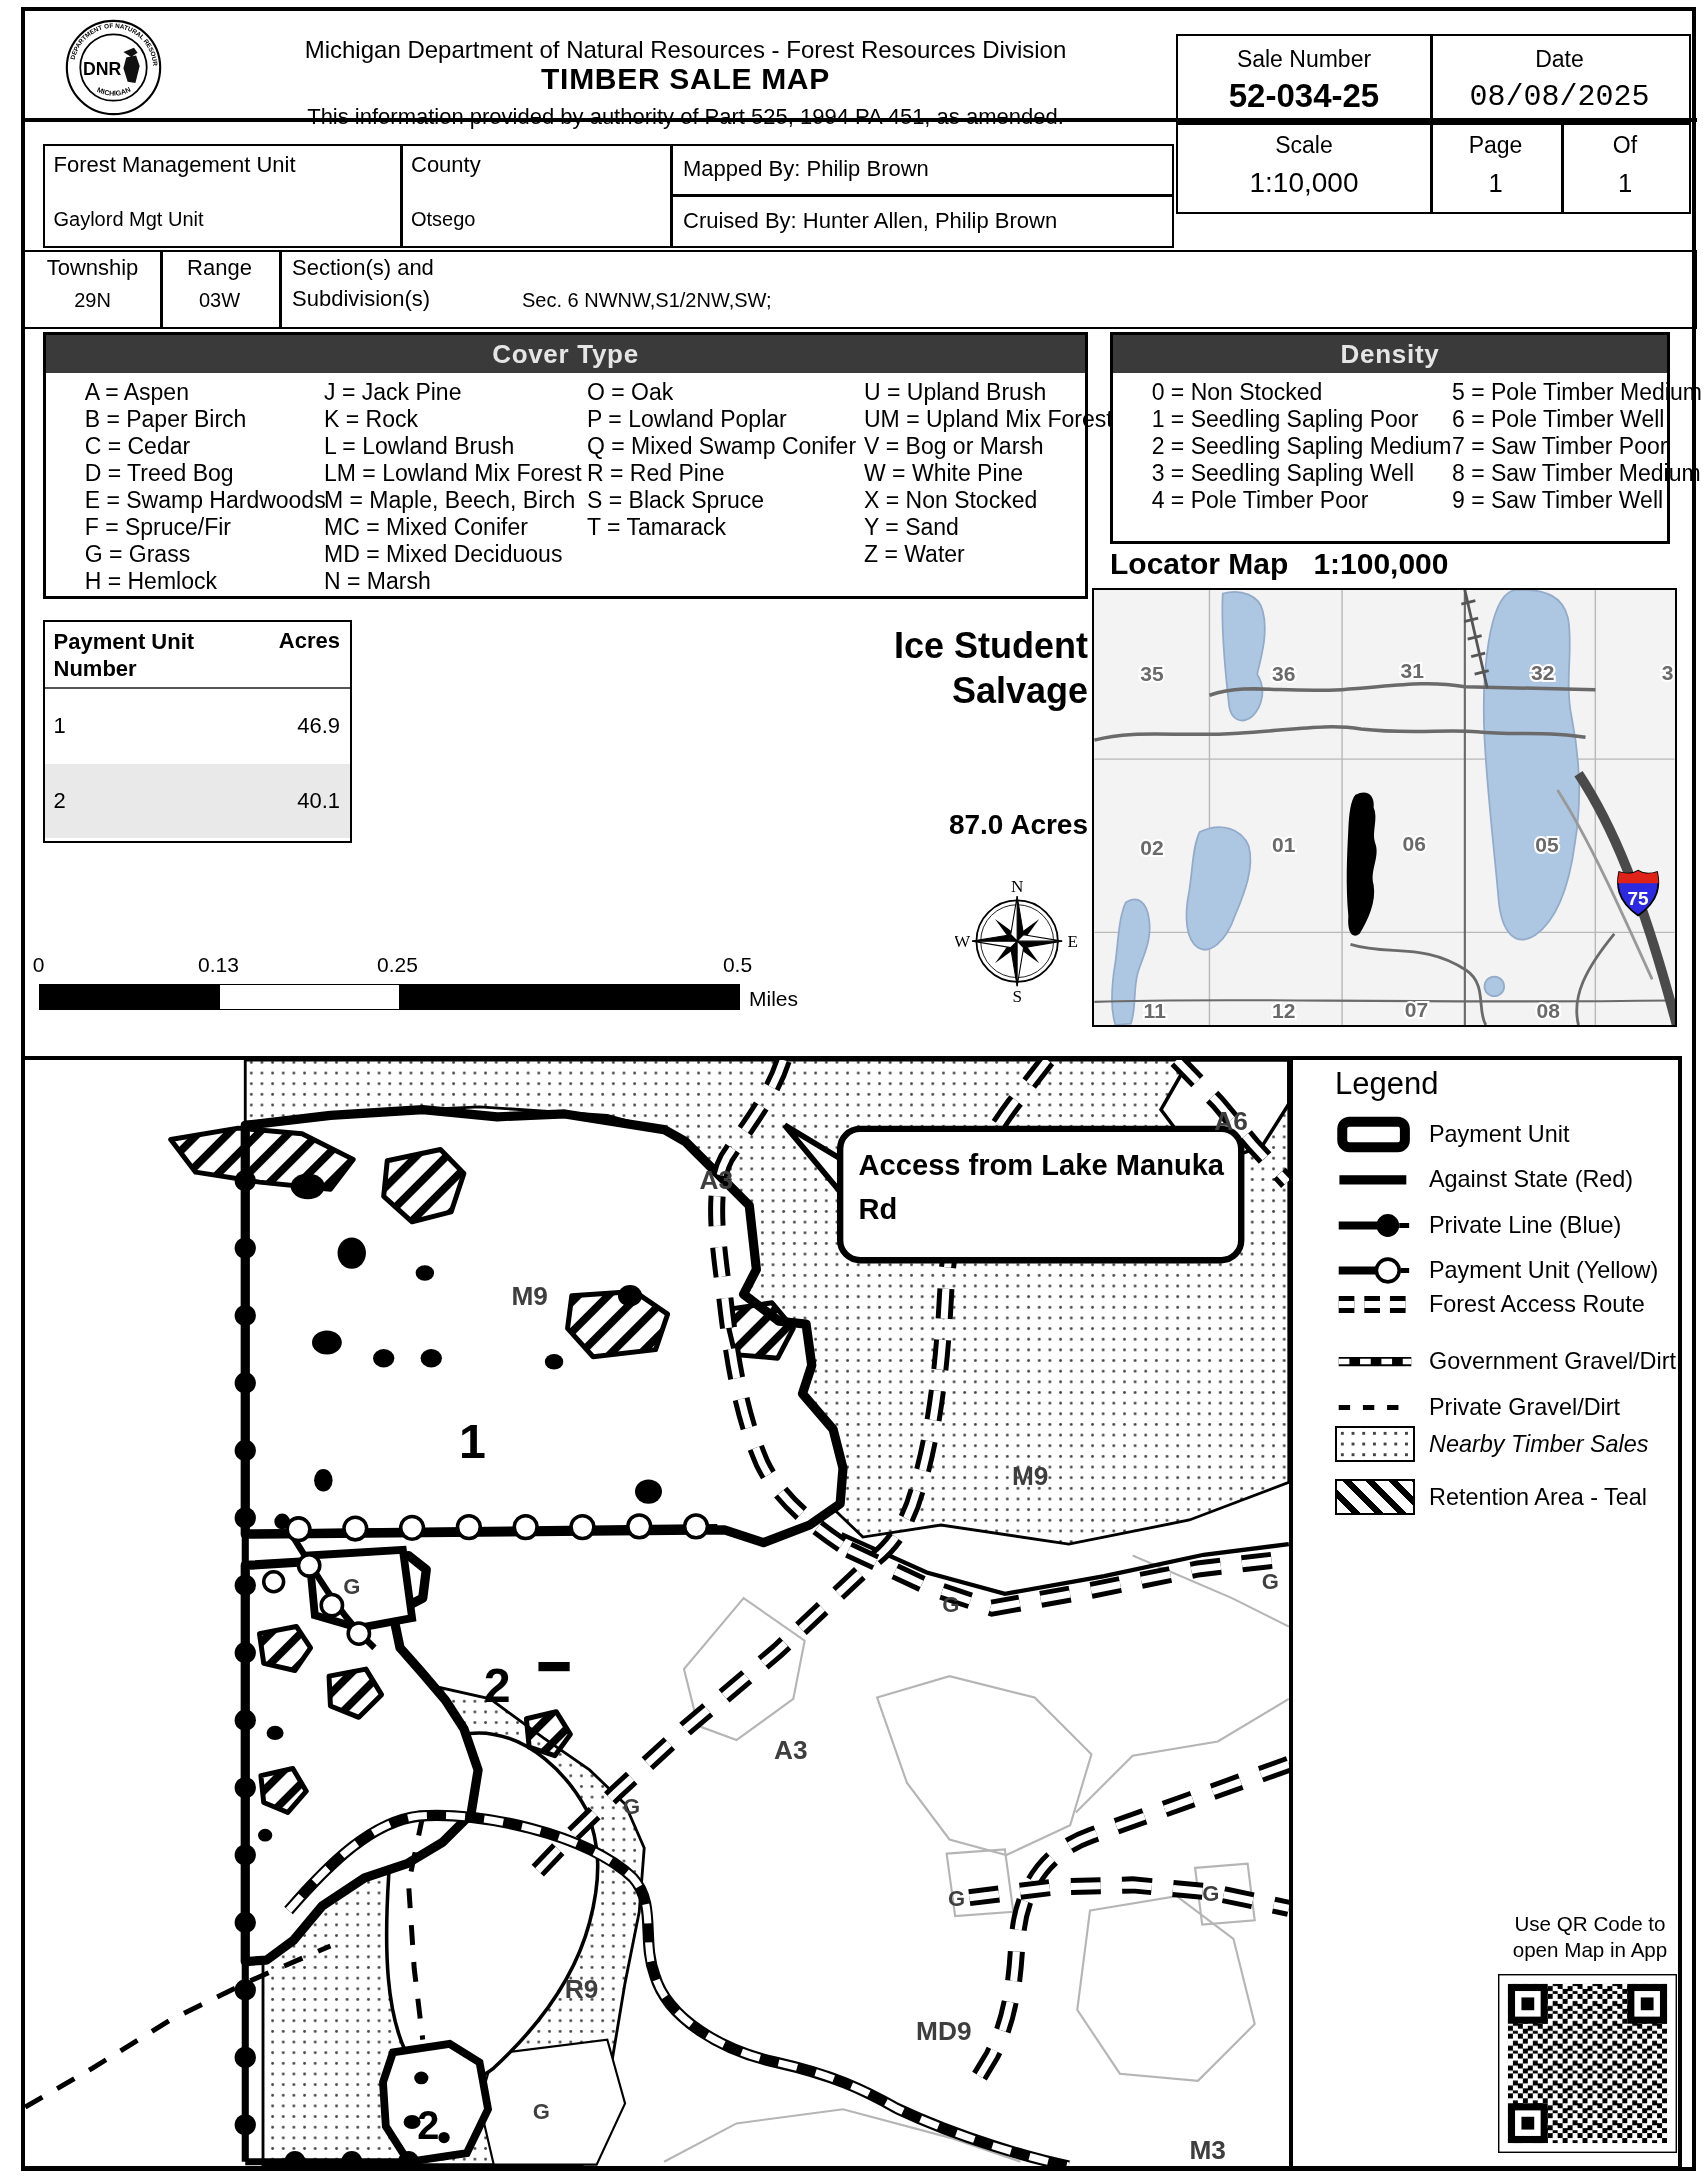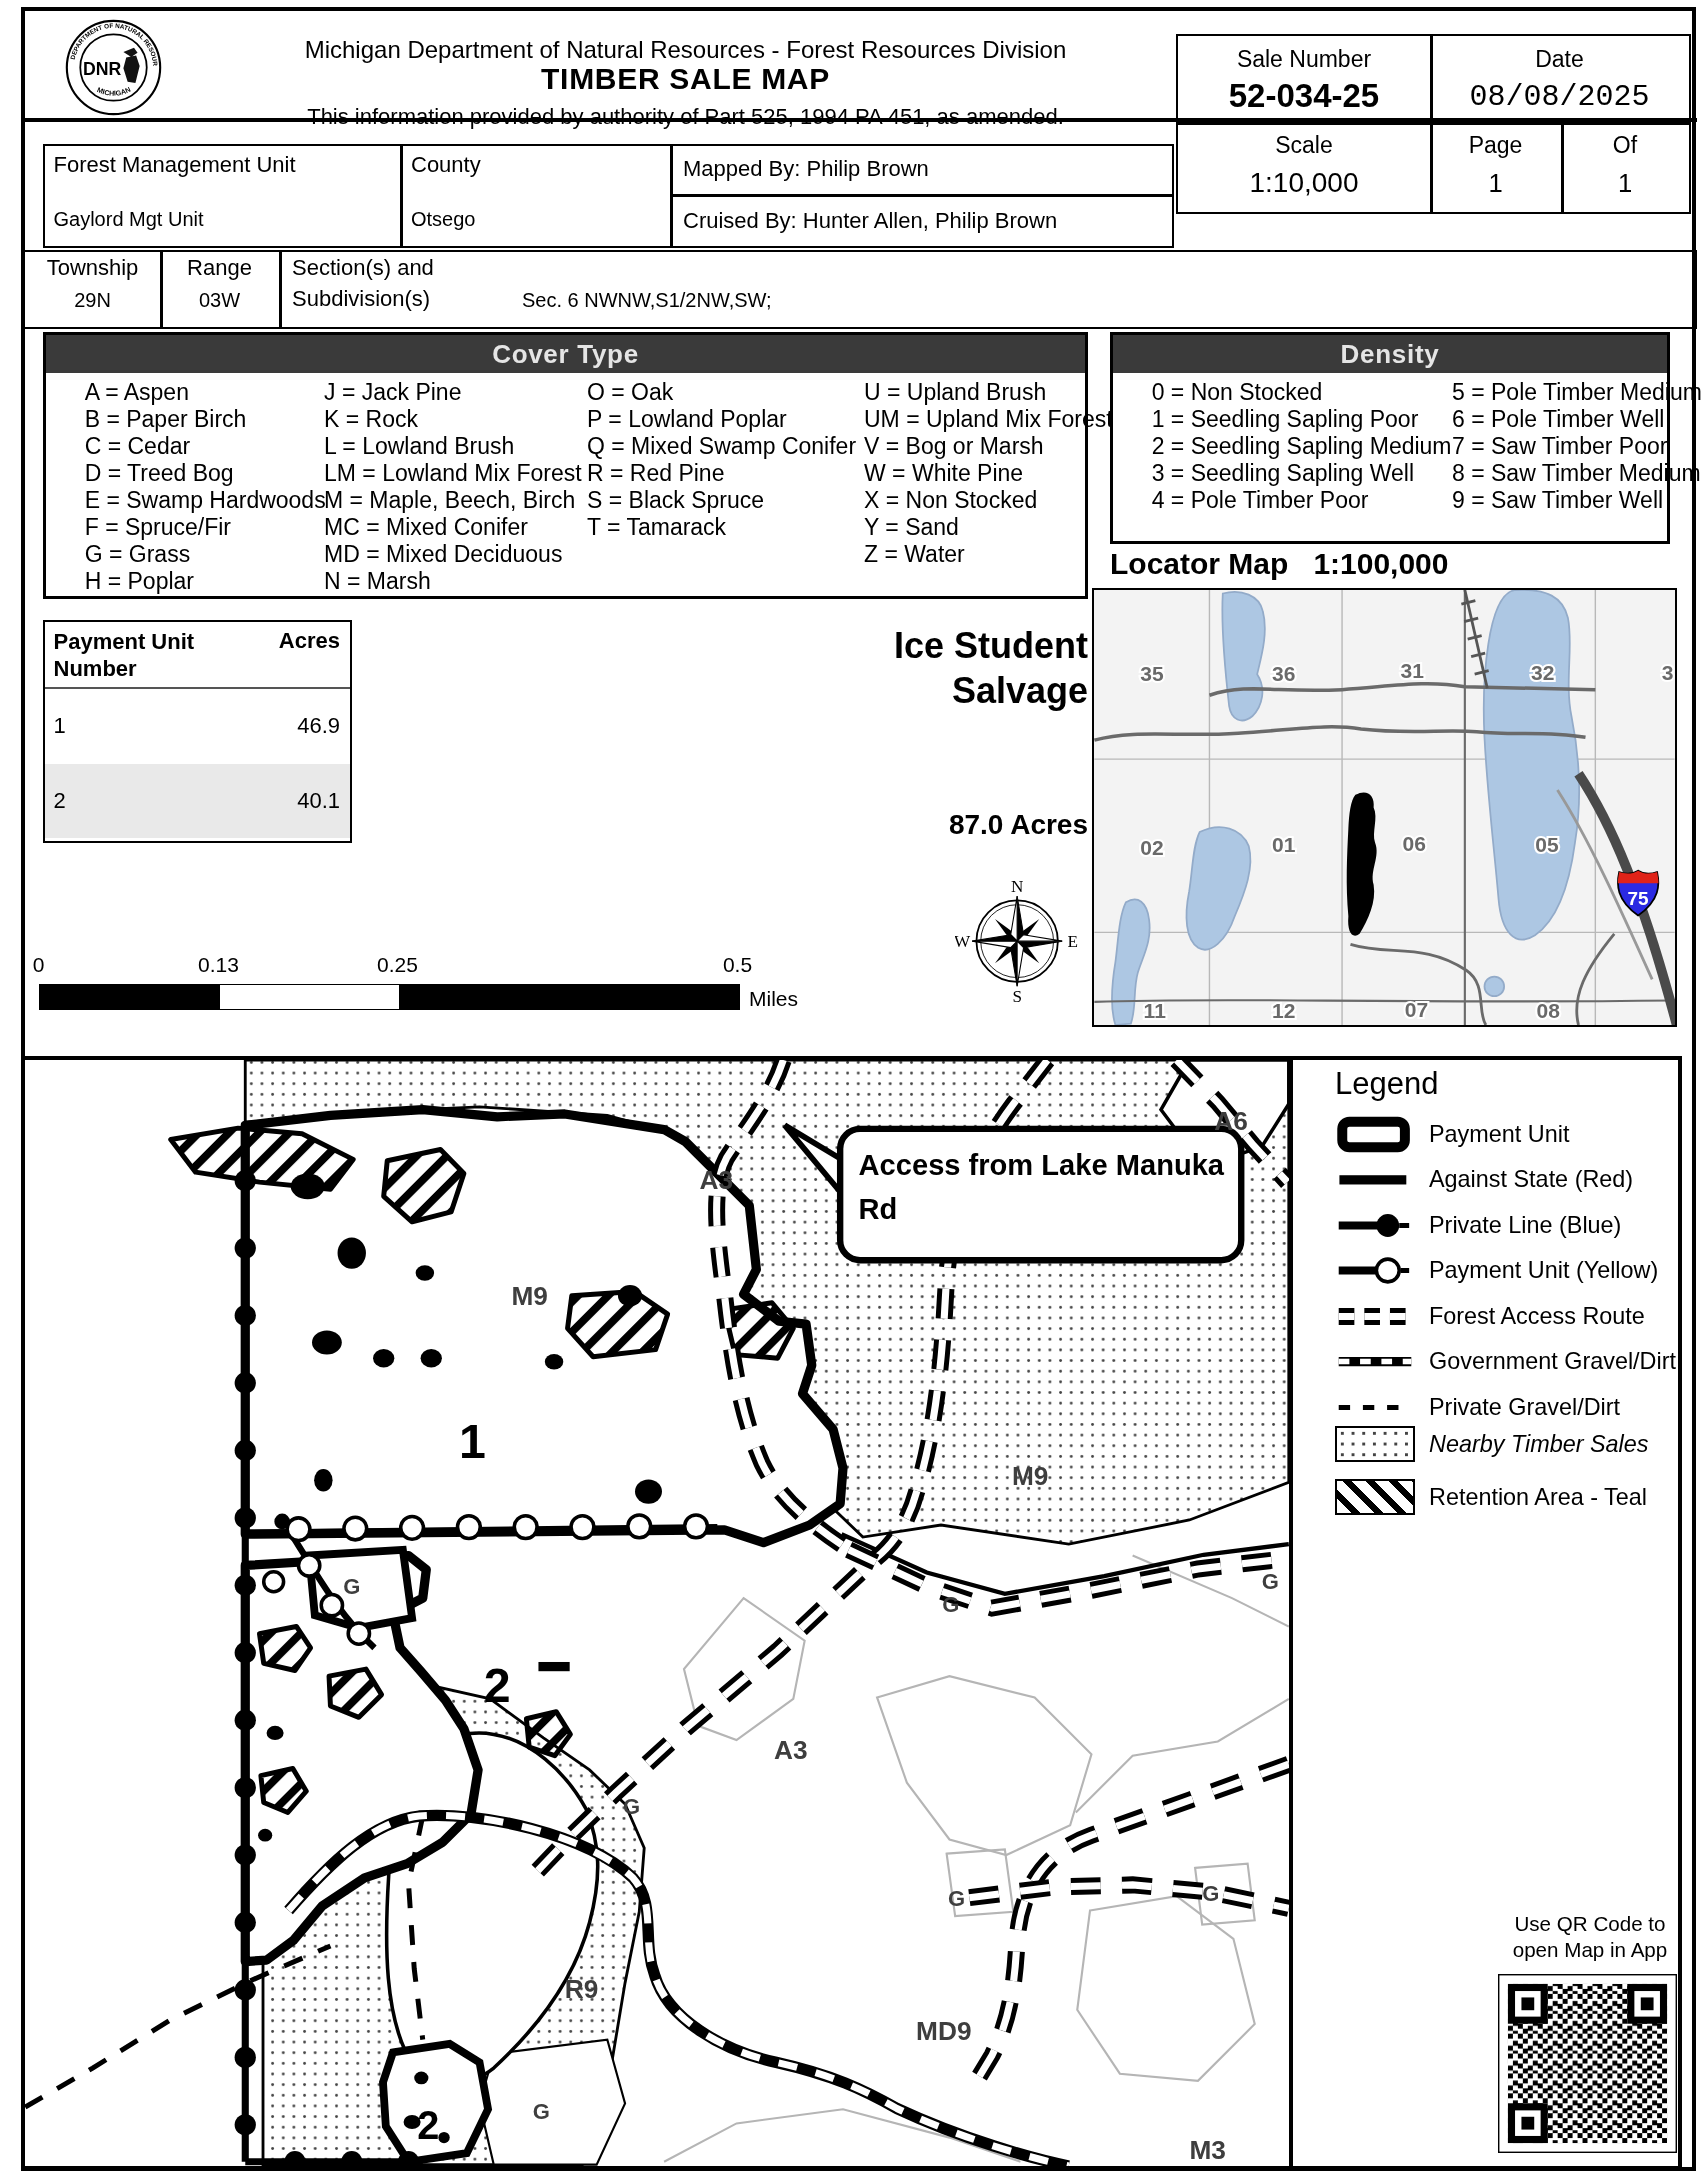--- a/index.html
+++ b/index.html
@@ -138,21 +138,21 @@
 <div class="abs codebox" style="left:43px;top:332px;width:1039px;height:261px;">
   <div class="codehead">Cover Type</div>
   <div class="codecol" style="left:10.7px;">
     <div>A = Aspen</div>
     <div>B = Paper Birch</div>
     <div>C = Cedar</div>
     <div>D = Treed Bog</div>
     <div>E = Swamp Hardwoods</div>
     <div>F = Spruce/Fir</div>
     <div>G = Grass</div>
-    <div>H = Poplar</div>
+    <div>H = Hemlock</div>
   </div>
   <div class="codecol" style="left:250px;">
     <div>J = Jack Pine</div>
     <div>K = Rock</div>
     <div>L = Lowland Brush</div>
     <div>LM = Lowland Mix Forest</div>
     <div>M = Maple, Beech, Birch</div>
     <div>MC = Mixed Conifer</div>
     <div>MD = Mixed Deciduous</div>
     <div>N = Marsh</div>
@@ -512,21 +512,21 @@
       <span class="leglab">Private Line (Blue)</span>
     </div>
     <div class="legrow" style="top:190px;">
       <svg class="symwrap" viewBox="0 0 112 52">
           <line x1="5" y1="26" x2="60" y2="26" stroke="#000" stroke-width="11"></line>
           <circle cx="74" cy="26" r="16" fill="#fff" stroke="#000" stroke-width="5"></circle>
           <line x1="92" y1="26" x2="104" y2="26" stroke="#000" stroke-width="7"></line>
         </svg>
       <span class="leglab">Payment Unit (Yellow)</span>
     </div>
-    <div class="legrow" style="top:236px;align-items:center;">
+    <div class="legrow" style="top:224px;align-items:center;">
       <svg class="symwrap" viewBox="0 0 112 52">
           <line x1="5" y1="26" x2="107" y2="26" stroke="#000" stroke-width="24" stroke-dasharray="22 14"></line>
           <line x1="5" y1="26" x2="107" y2="26" stroke="#fff" stroke-width="10" stroke-dasharray="22 14"></line>
         </svg>
       <span class="leglab">Forest Access Route</span>
     </div>
     <div class="legrow" style="top:281px;">
       <svg class="symwrap" viewBox="0 0 112 52">
           <line x1="5" y1="26" x2="107" y2="26" stroke="#000" stroke-width="13"></line>
           <line x1="5" y1="26" x2="107" y2="26" stroke="#fff" stroke-width="8" stroke-dasharray="15 15"></line>

